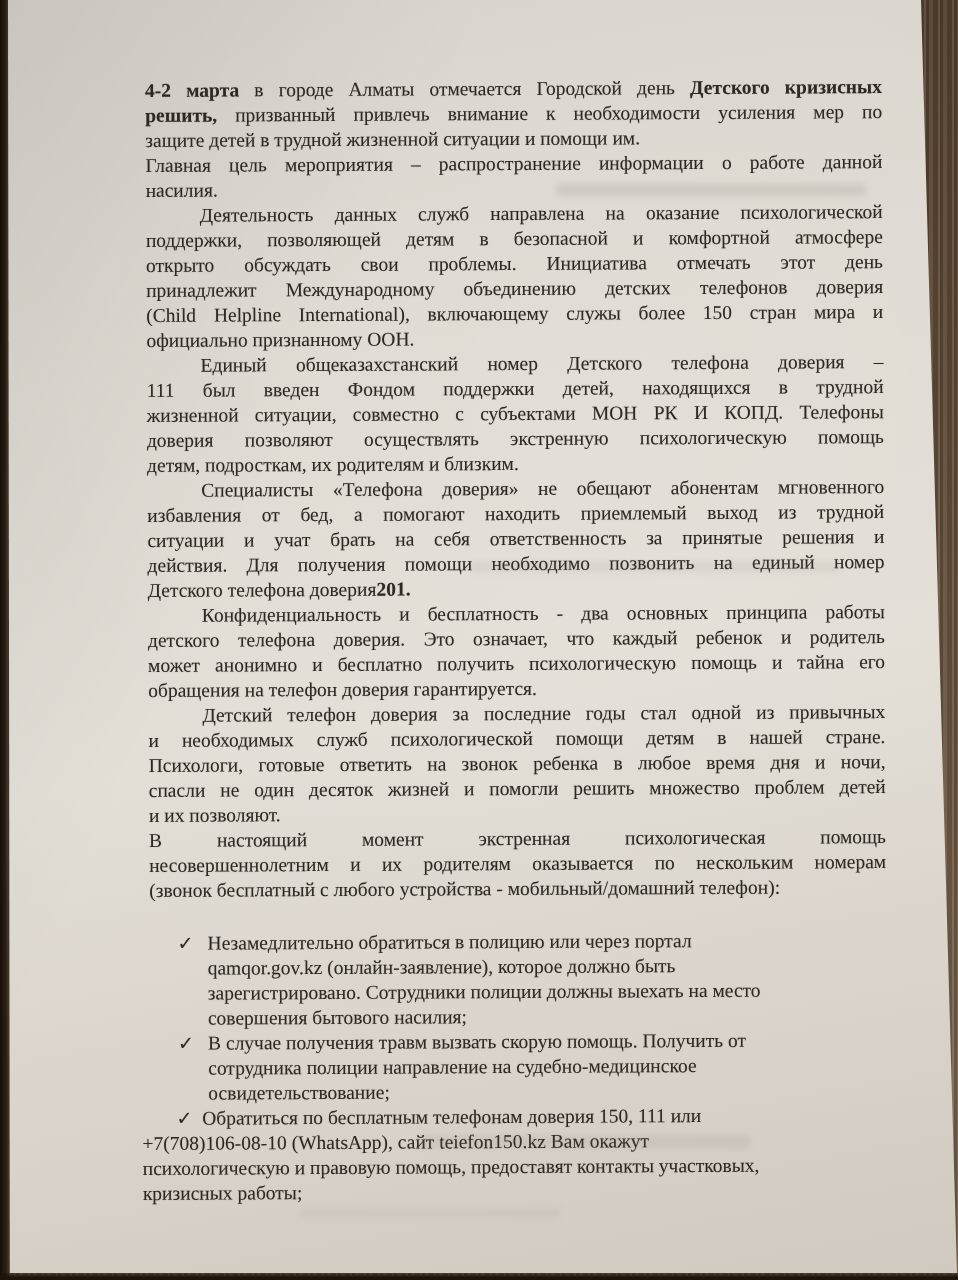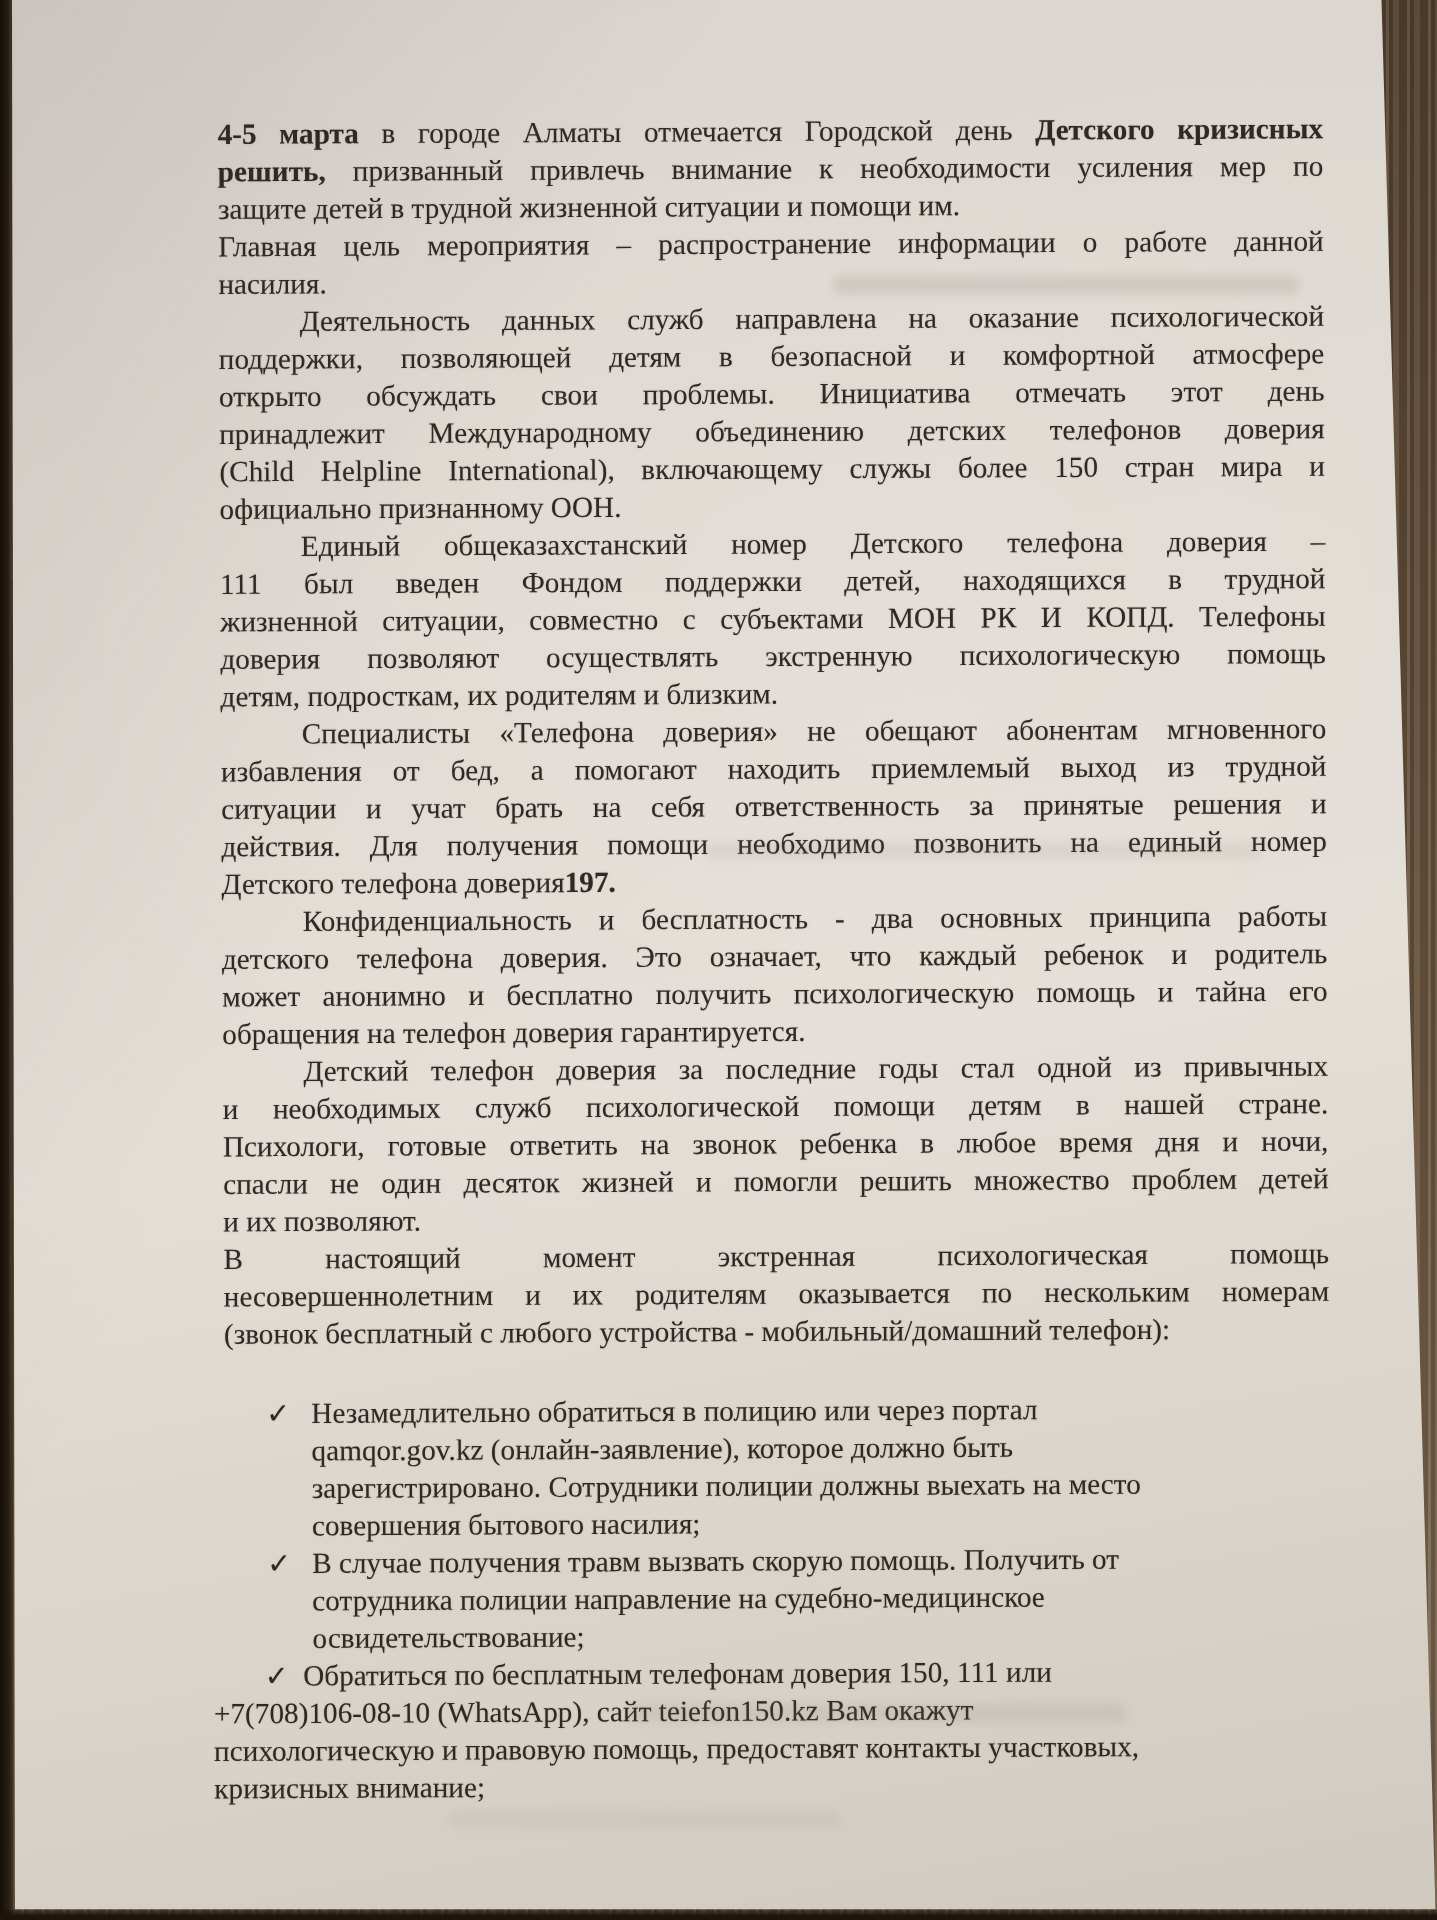--- a/index.html
+++ b/index.html
@@ -58,21 +58,21 @@
   .g4{left:300px;top:1208px;width:260px;height:10px;background:rgba(122,116,104,0.08);}
 </style>
 </head>
 <body>
 
 <div class="scene">
   <div class="photo-left-edge"></div>
   <div class="paper">
     <div class="doc" id="doc">
         <div class="block para">
-          <div class="tline just"><b>4-5 марта </b><span> в городе Алматы отмечается Городской день </span><b>Детского кризисных</b></div>
+          <div class="tline just"><b>4-2 марта </b><span> в городе Алматы отмечается Городской день </span><b>Детского кризисных</b></div>
           <div class="tline just"><b>решить,</b><span> призванный привлечь внимание  к необходимости усиления мер по</span></div>
           <div class="tline"><span>защите детей в трудной жизненной ситуации и помощи им.</span></div>
           <div class="tline just"><span>Главная цель мероприятия – распространение информации о работе данной</span></div>
           <div class="tline"><span>насилия.</span></div>
         </div>
         <div class="block para">
           <div class="tline just ind"><span>Деятельность данных служб направлена на оказание психологической</span></div>
           <div class="tline just"><span>поддержки, позволяющей детям в безопасной и комфортной атмосфере</span></div>
           <div class="tline just"><span>открыто обсуждать свои проблемы. Инициатива отмечать этот день</span></div>
           <div class="tline just"><span>принадлежит Международному объединению детских телефонов доверия</span></div>
@@ -84,21 +84,21 @@
           <div class="tline just"><span>111 был введен Фондом поддержки детей, находящихся в трудной</span></div>
           <div class="tline just"><span>жизненной ситуации, совместно с субъектами МОН РК И КОПД. Телефоны</span></div>
           <div class="tline just"><span>доверия  позволяют осуществлять экстренную психологическую помощь</span></div>
           <div class="tline"><span>детям, подросткам, их родителям и близким.</span></div>
         </div>
         <div class="block para">
           <div class="tline just ind"><span>Специалисты «Телефона доверия» не обещают абонентам мгновенного</span></div>
           <div class="tline just"><span>избавления от бед, а помогают находить приемлемый выход из трудной</span></div>
           <div class="tline just"><span>ситуации и учат брать на себя ответственность за принятые решения и</span></div>
           <div class="tline just"><span>действия.  Для получения помощи необходимо позвонить на единый номер</span></div>
-          <div class="tline"><span>Детского телефона доверия</span><b>197.</b></div>
+          <div class="tline"><span>Детского телефона доверия</span><b>201.</b></div>
         </div>
         <div class="block para">
           <div class="tline just ind"><span>Конфиденциальность и бесплатность - два основных принципа работы</span></div>
           <div class="tline just"><span>детского телефона доверия. Это означает, что каждый ребенок и родитель</span></div>
           <div class="tline just"><span>может анонимно и бесплатно получить психологическую помощь и тайна его</span></div>
           <div class="tline"><span>обращения на телефон доверия гарантируется.</span></div>
         </div>
         <div class="block para">
           <div class="tline just ind"><span>Детский телефон доверия за последние годы стал одной из привычных</span></div>
           <div class="tline just"><span>и необходимых служб психологической помощи детям в нашей стране.</span></div>
@@ -119,21 +119,21 @@
         </div>
         <div class="block bullet hang">
           <div class="tline"><span class="check">✓</span><span>В случае получения травм вызвать скорую помощь. Получить от</span></div>
           <div class="tline"><span>сотрудника полиции направление на судебно-медицинское</span></div>
           <div class="tline"><span>освидетельствование;</span></div>
         </div>
         <div class="block bullet outdent">
           <div class="tline"><span class="check">✓</span>&nbsp;&nbsp;<span>Обратиться по бесплатным телефонам доверия  150, 111  или</span></div>
           <div class="tline"><span>+7(708)106-08-10  (WhatsApp),  сайт  teiefon150.kz  Вам окажут</span></div>
           <div class="tline"><span>психологическую и правовую помощь, предоставят контакты участковых,</span></div>
-          <div class="tline"><span>кризисных внимание;</span></div>
+          <div class="tline"><span>кризисных работы;</span></div>
         </div>
       </div>
   </div>
   <div class="paper-edge-line"></div>
   <div class="ghost g1"></div>
   <div class="ghost g2"></div>
   <div class="ghost g3"></div>
   <div class="ghost g4"></div>
   <div class="photo-bottom-edge"></div>
 </div>

